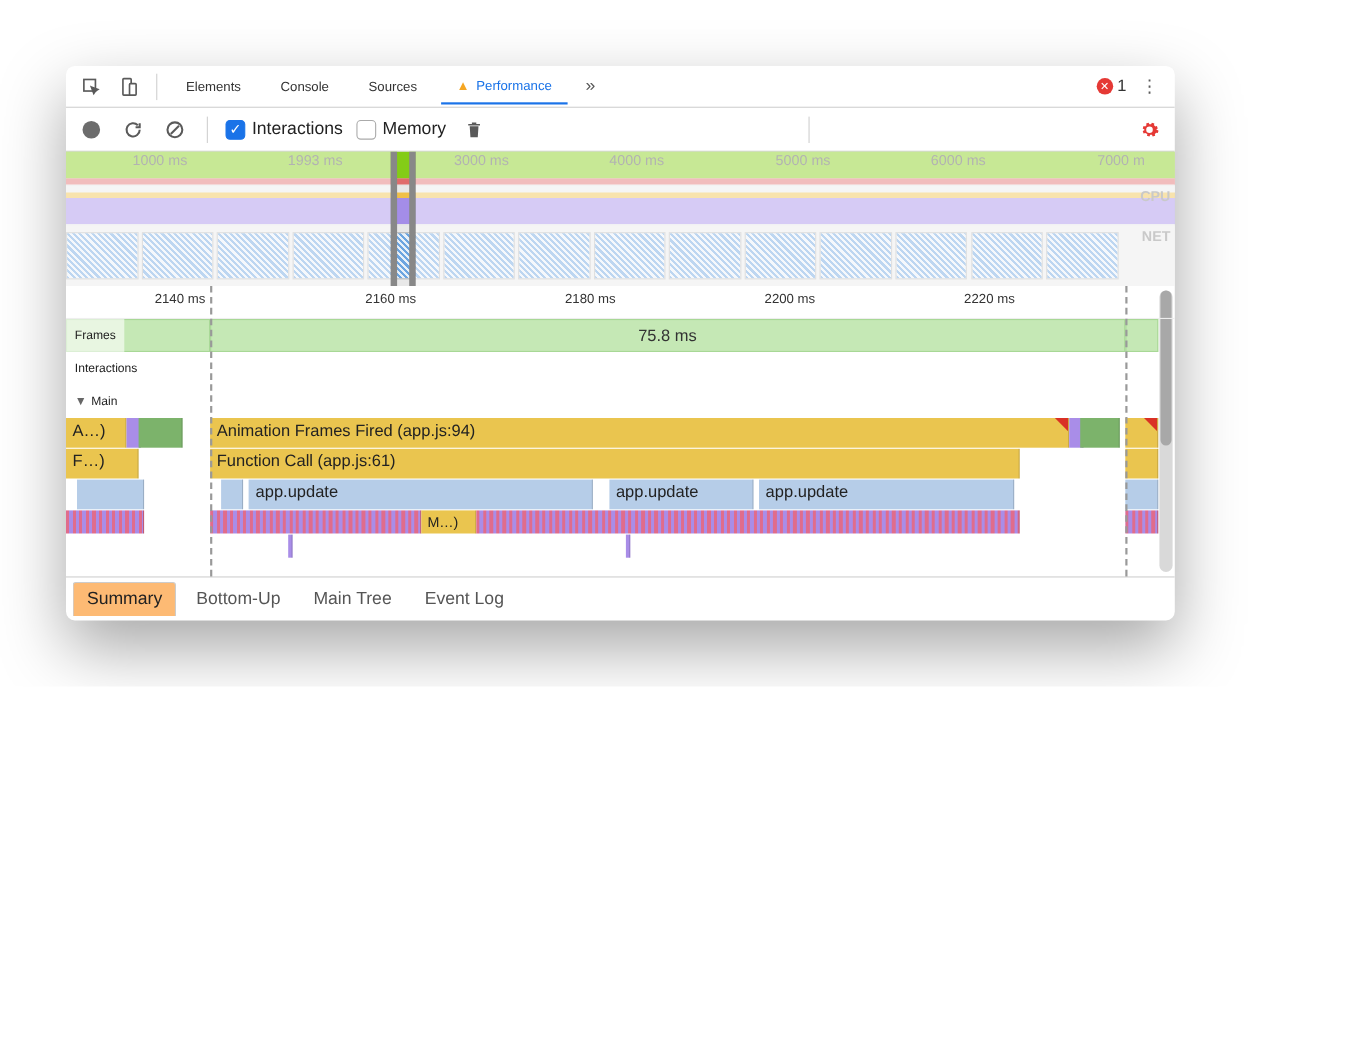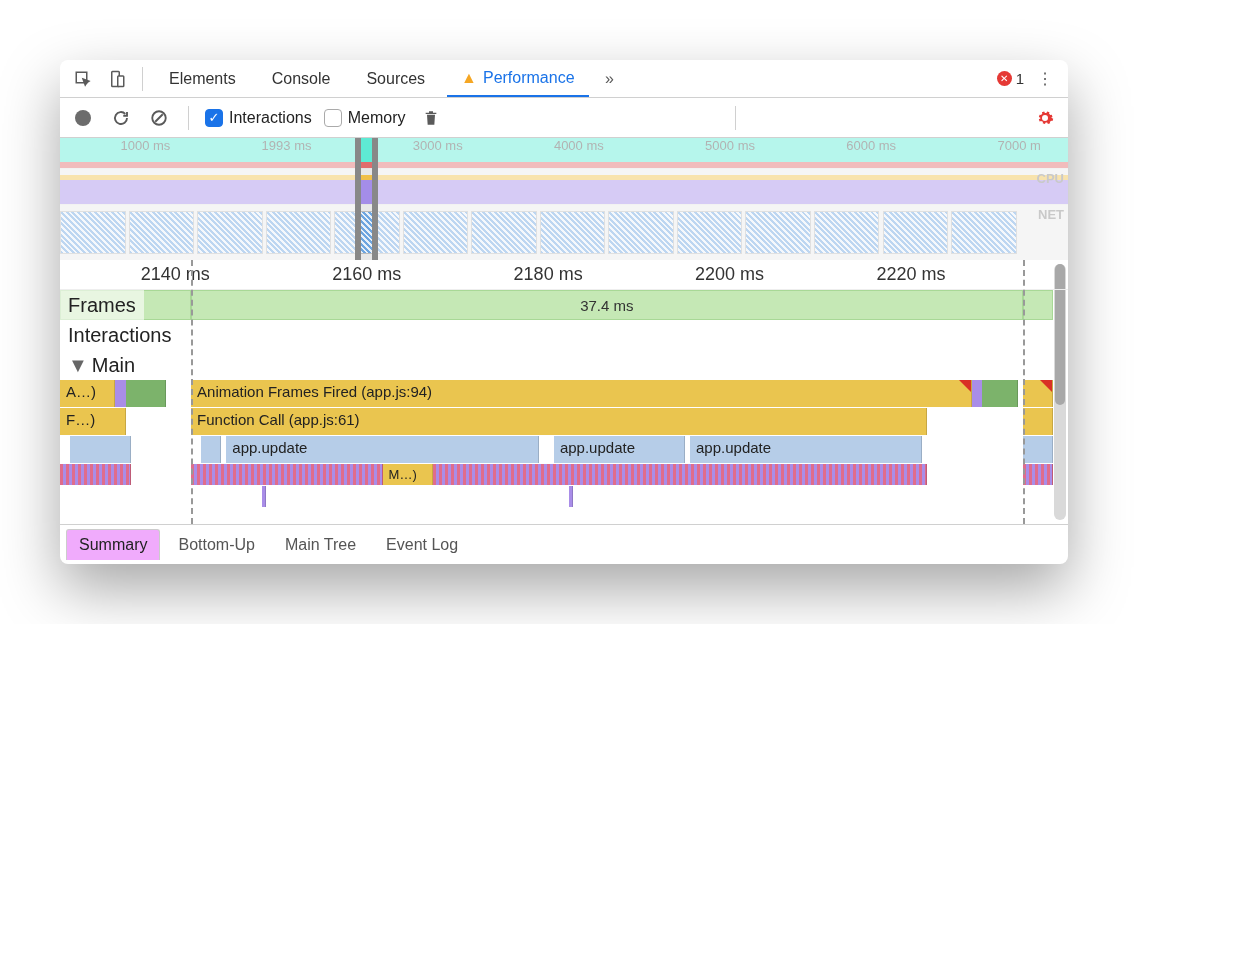--- a/index.html
+++ b/index.html
@@ -4,65 +4,65 @@
 <style>
 *{margin:0;padding:0;box-sizing:border-box;font-family:-apple-system,BlinkMacSystemFont,"Segoe UI",Helvetica,Arial,sans-serif}
 body{background:#fff;padding:60px}
 .window{width:1008px;border-radius:8px;box-shadow:0 25px 60px rgba(0,0,0,.35);overflow:hidden;background:#fff}
 .titlebar{height:32px;background:linear-gradient(#f6f6f6,#e8e8e8);border-bottom:1px solid #cfcfcf;display:flex;align-items:center;padding:0 12px;gap:8px}
 .dot{width:13px;height:13px;border-radius:50%}
 .dot.red{background:#ff5f57}.dot.yel{background:#ffbd2e}.dot.grn{background:#28c840}
 .title{flex:1;text-align:center;font-size:15px;color:#4a4a4a;margin-left:-60px}
 .toolbar{height:38px;border-bottom:1px solid #d0d0d0;display:flex;align-items:center;padding:0 10px;gap:8px}
 .icon-btn{width:26px;height:26px;display:flex;align-items:center;justify-content:center;color:#5a5a5a;cursor:pointer}
-.tab{font-size:16px;color:#333;padding:8px 14px;cursor:pointer;display:flex;align-items:center;gap:6px}
+.tab{font-size:12px;color:#333;padding:8px 14px;cursor:pointer;display:flex;align-items:center;gap:6px}
 .tab.active{color:#1a73e8;border-bottom:2px solid #1a73e8}
 .sep{width:1px;height:24px;background:#d0d0d0;margin:0 4px}
 .err-badge{display:flex;align-items:center;gap:4px;font-size:15px;color:#333;margin-left:auto}
 .err-circle{width:15px;height:15px;border-radius:50%;background:#e53935;color:#fff;font-size:10px;display:flex;align-items:center;justify-content:center}
 .controls{height:40px;border-bottom:1px solid #d0d0d0;display:flex;align-items:center;padding:0 10px;gap:12px}
 .rec{width:16px;height:16px;border-radius:50%;background:#6c6c6c}
 .cb{display:flex;align-items:center;gap:6px;font-size:16px;color:#222}
 .cb-box{width:18px;height:18px;border-radius:4px;border:1px solid #aaa;display:flex;align-items:center;justify-content:center}
 .cb-box.checked{background:#1a73e8;border-color:#1a73e8;color:#fff;font-size:13px}
 .gear{margin-left:auto;color:#e53935}
 .overview{position:relative;background:#f5f5f5}
-.ruler{height:24px;background:#5eead4;display:flex;font-size:13px;color:#555;position:relative}
+.ruler{height:24px;background:#84cc16;display:flex;font-size:13px;color:#555;position:relative}
 .ruler span{position:absolute}
 .redbar{height:6px;background:#e06c6c}
 .fps-row,.cpu-row,.net-row{height:36px;position:relative;border-top:1px solid #e3e3e3}
 .row-label{position:absolute;right:4px;top:2px;font-size:13px;color:#888;font-weight:bold;z-index:2}
 .fps-row{background:linear-gradient(#e8e8e8 70%,#7cc47c 70%,#7cc47c 74%,#5fb55f 74%)}
 .cpu-row{background:#e8e8e8}
 .cpu-fill{position:absolute;left:0;right:0;top:6px;bottom:0;background:linear-gradient(#f0c04a 0,#f0c04a 18%,#a48de8 18%)}
 .net-row{height:56px;background:#e8e8e8}
 .net-thumb{position:absolute;top:6px;bottom:6px;width:6.5%;border:1px solid #bbb;background:repeating-linear-gradient(45deg,#6da5e0 0,#6da5e0 2px,#e8f0f8 2px,#e8f0f8 4px)}
 .slice{position:absolute;top:0;bottom:0;background:rgba(255,255,255,.55);z-index:3}
 .slice-marker{position:absolute;top:0;width:6px;bottom:0;background:#888}
 .detail{position:relative}
-.d-ruler{height:30px;display:flex;font-size:18px;color:#333;position:relative;border-bottom:1px solid #eee}
+.d-ruler{height:30px;display:flex;font-size:12px;color:#333;position:relative;border-bottom:1px solid #eee}
 .d-ruler span{position:absolute;top:4px}
-.track-label{font-size:20px;color:#222;padding:4px 8px;height:30px;display:flex;align-items:center}
+.track-label{font-size:11px;color:#222;padding:4px 8px;height:30px;display:flex;align-items:center}
 .frames-row{height:30px;position:relative}
 .frame-bar{position:absolute;top:0;bottom:0;background:#c5e8b5;border:1px solid #a8d896;display:flex;align-items:center;justify-content:center;font-size:15px;color:#333}
 .main-section{position:relative}
 .flame-row{height:28px;position:relative}
 .flame{position:absolute;top:0;bottom:1px;font-size:15px;color:#222;padding:3px 6px;white-space:nowrap;overflow:hidden;border-right:1px solid rgba(0,0,0,.15)}
 .f-yellow{background:#eac54f}
 .f-green{background:#7cb36b}
 .f-purple{background:#a98de8}
 .f-blue{background:#b6cde8}
 .f-stripes{background:repeating-linear-gradient(90deg,#e06c8c 0,#e06c8c 3px,#a98de8 3px,#a98de8 6px)}
 .corner{position:absolute;right:0;top:0;width:0;height:0;border-left:12px solid transparent;border-top:12px solid #d93025}
 .dashed{position:absolute;top:0;bottom:0;width:0;border-left:2px dashed #999;z-index:5}
 .scroll{position:absolute;right:2px;top:4px;bottom:4px;width:12px;background:#d9d9d9;border-radius:6px}
 .scroll-thumb{position:absolute;left:1px;right:1px;top:0;height:55%;background:#a8a8a8;border-radius:6px}
 .footer{height:40px;border-top:1px solid #d0d0d0;display:flex;align-items:center;padding:0 6px;gap:6px}
 .ftab{font-size:16px;color:#555;padding:6px 12px;cursor:pointer}
-.ftab.active{color:#222;background:#f0abfc;border:1px solid #ccc;border-bottom:none;border-radius:3px 3px 0 0}
+.ftab.active{color:#222;background:#fdba74;border:1px solid #ccc;border-bottom:none;border-radius:3px 3px 0 0}
 </style>
 </head>
 <body>
 
 <div class="window">
 
 
   <div class="toolbar">
     <div class="icon-btn">
         <svg width="18" height="18" viewBox="0 0 24 24" fill="none" stroke="currentColor" stroke-width="2">
@@ -179,21 +179,21 @@
       <span style="left:27%">2160 ms</span>
       <span style="left:45%">2180 ms</span>
       <span style="left:63%">2200 ms</span>
       <span style="left:81%">2220 ms</span>
     </div>
 
     <div class="frames-row">
       <div class="track-label" style="position:absolute;left:0;z-index:6;background:rgba(255,255,255,.6)">Frames</div>
       <div class="frame-bar" style="left:0;width:13%"></div>
       <div class="frame-bar" style="left:13%;width:82.5%">
-          <span>37.4 ms</span>
+          <span>75.8 ms</span>
         </div>
       <div class="frame-bar" style="left:95.5%;right:1.5%;width:auto"></div>
     </div>
 
     <div class="track-label">Interactions</div>
 
     <div class="track-label">
         <span style="color:#666;margin-right:4px">▼</span>
         <span>Main</span>
       </div>

